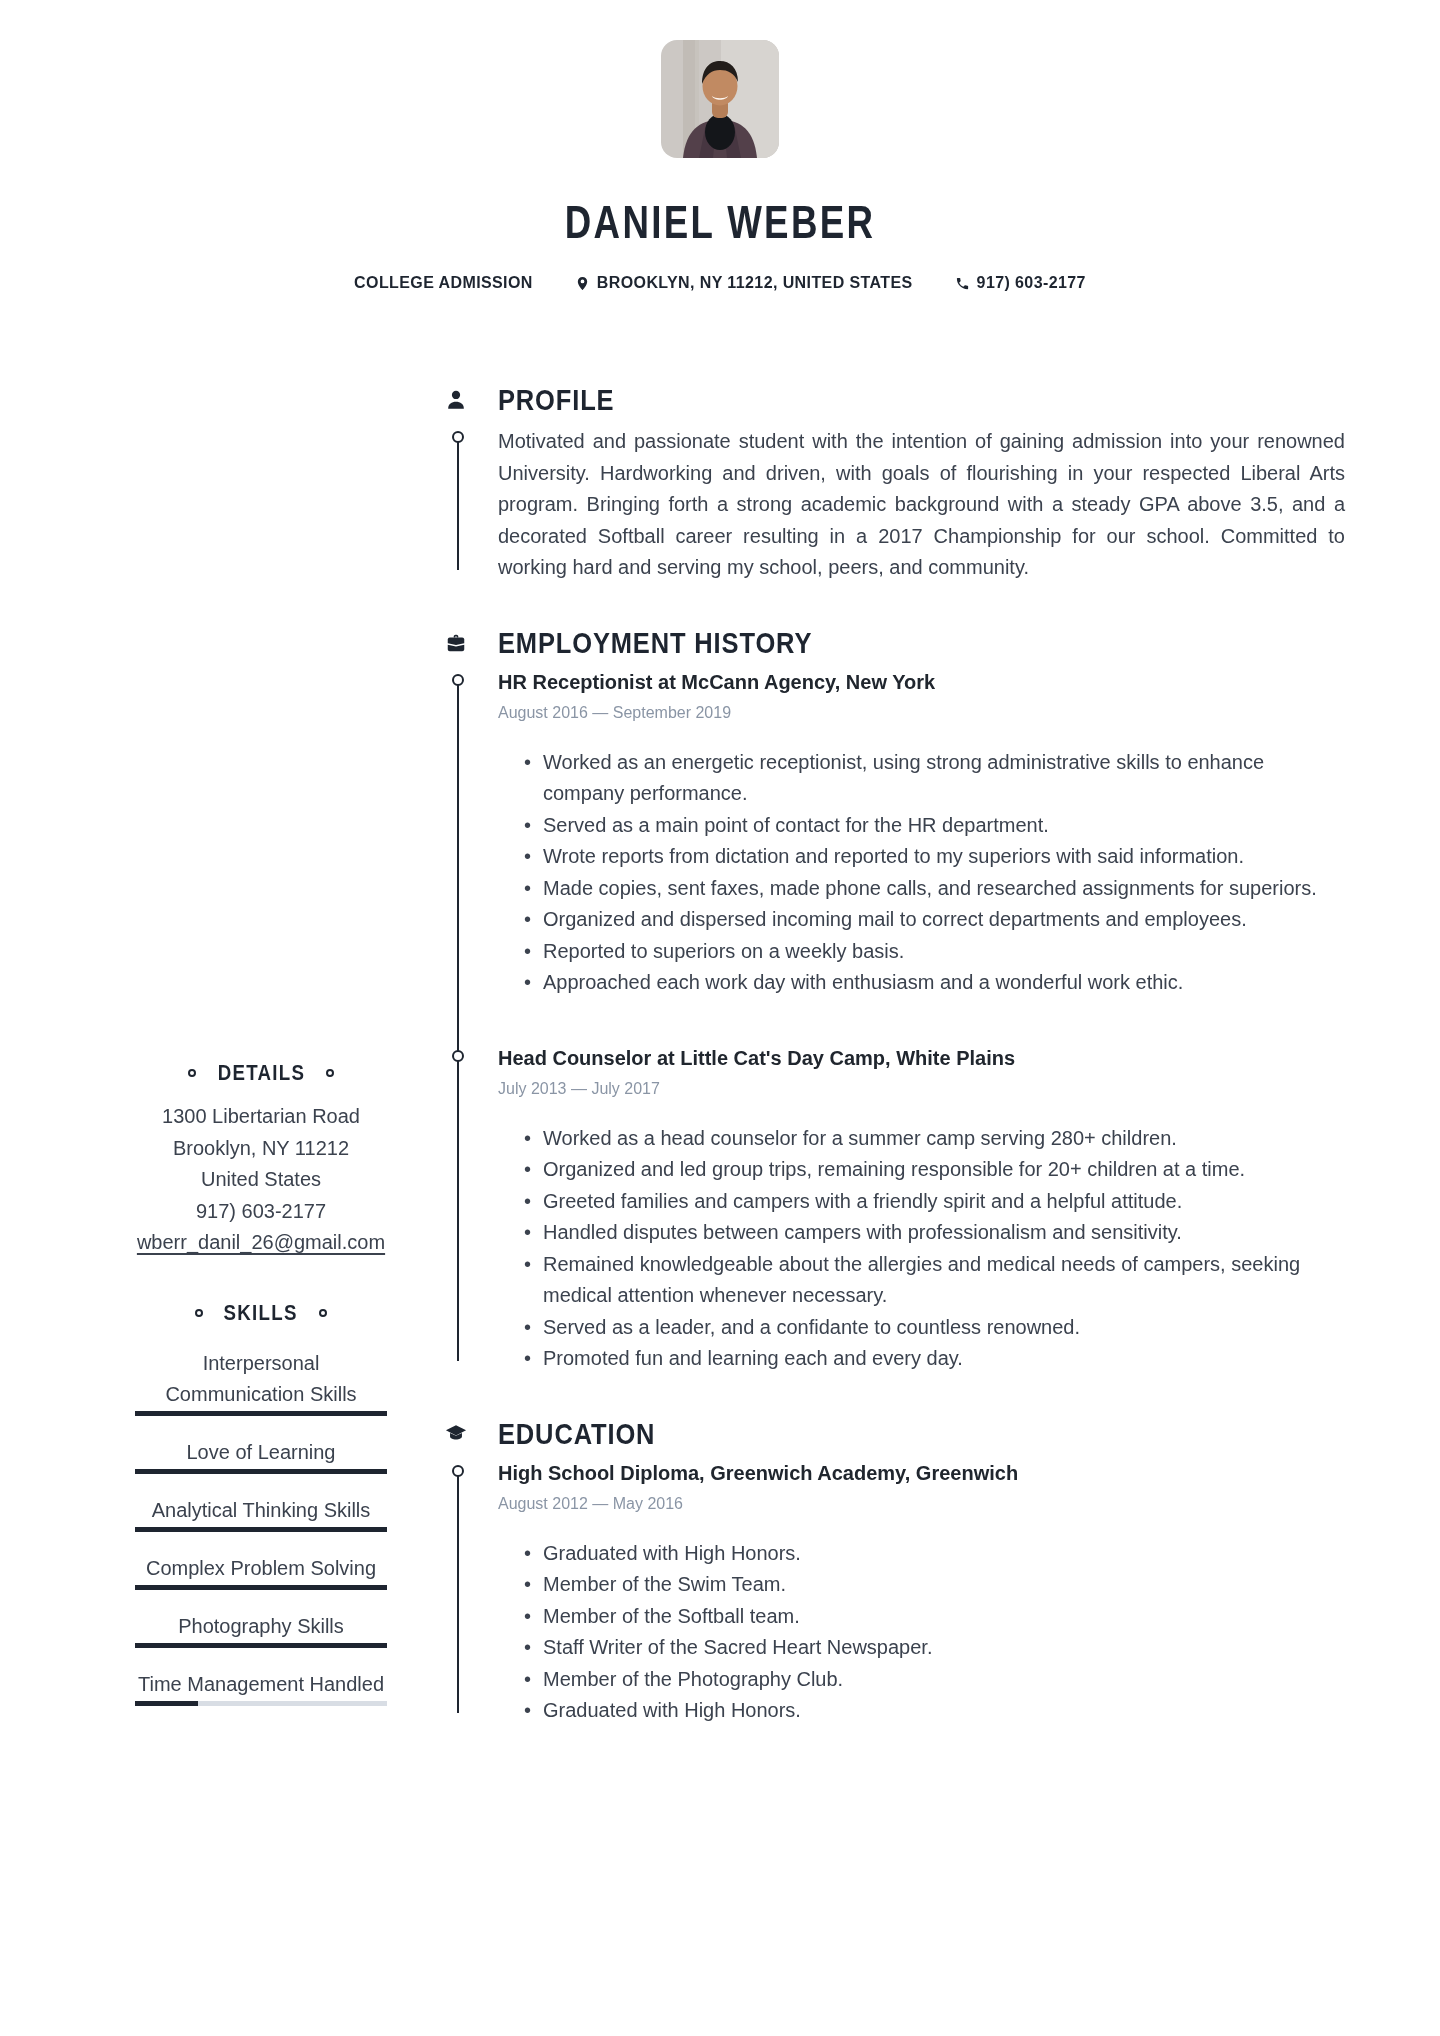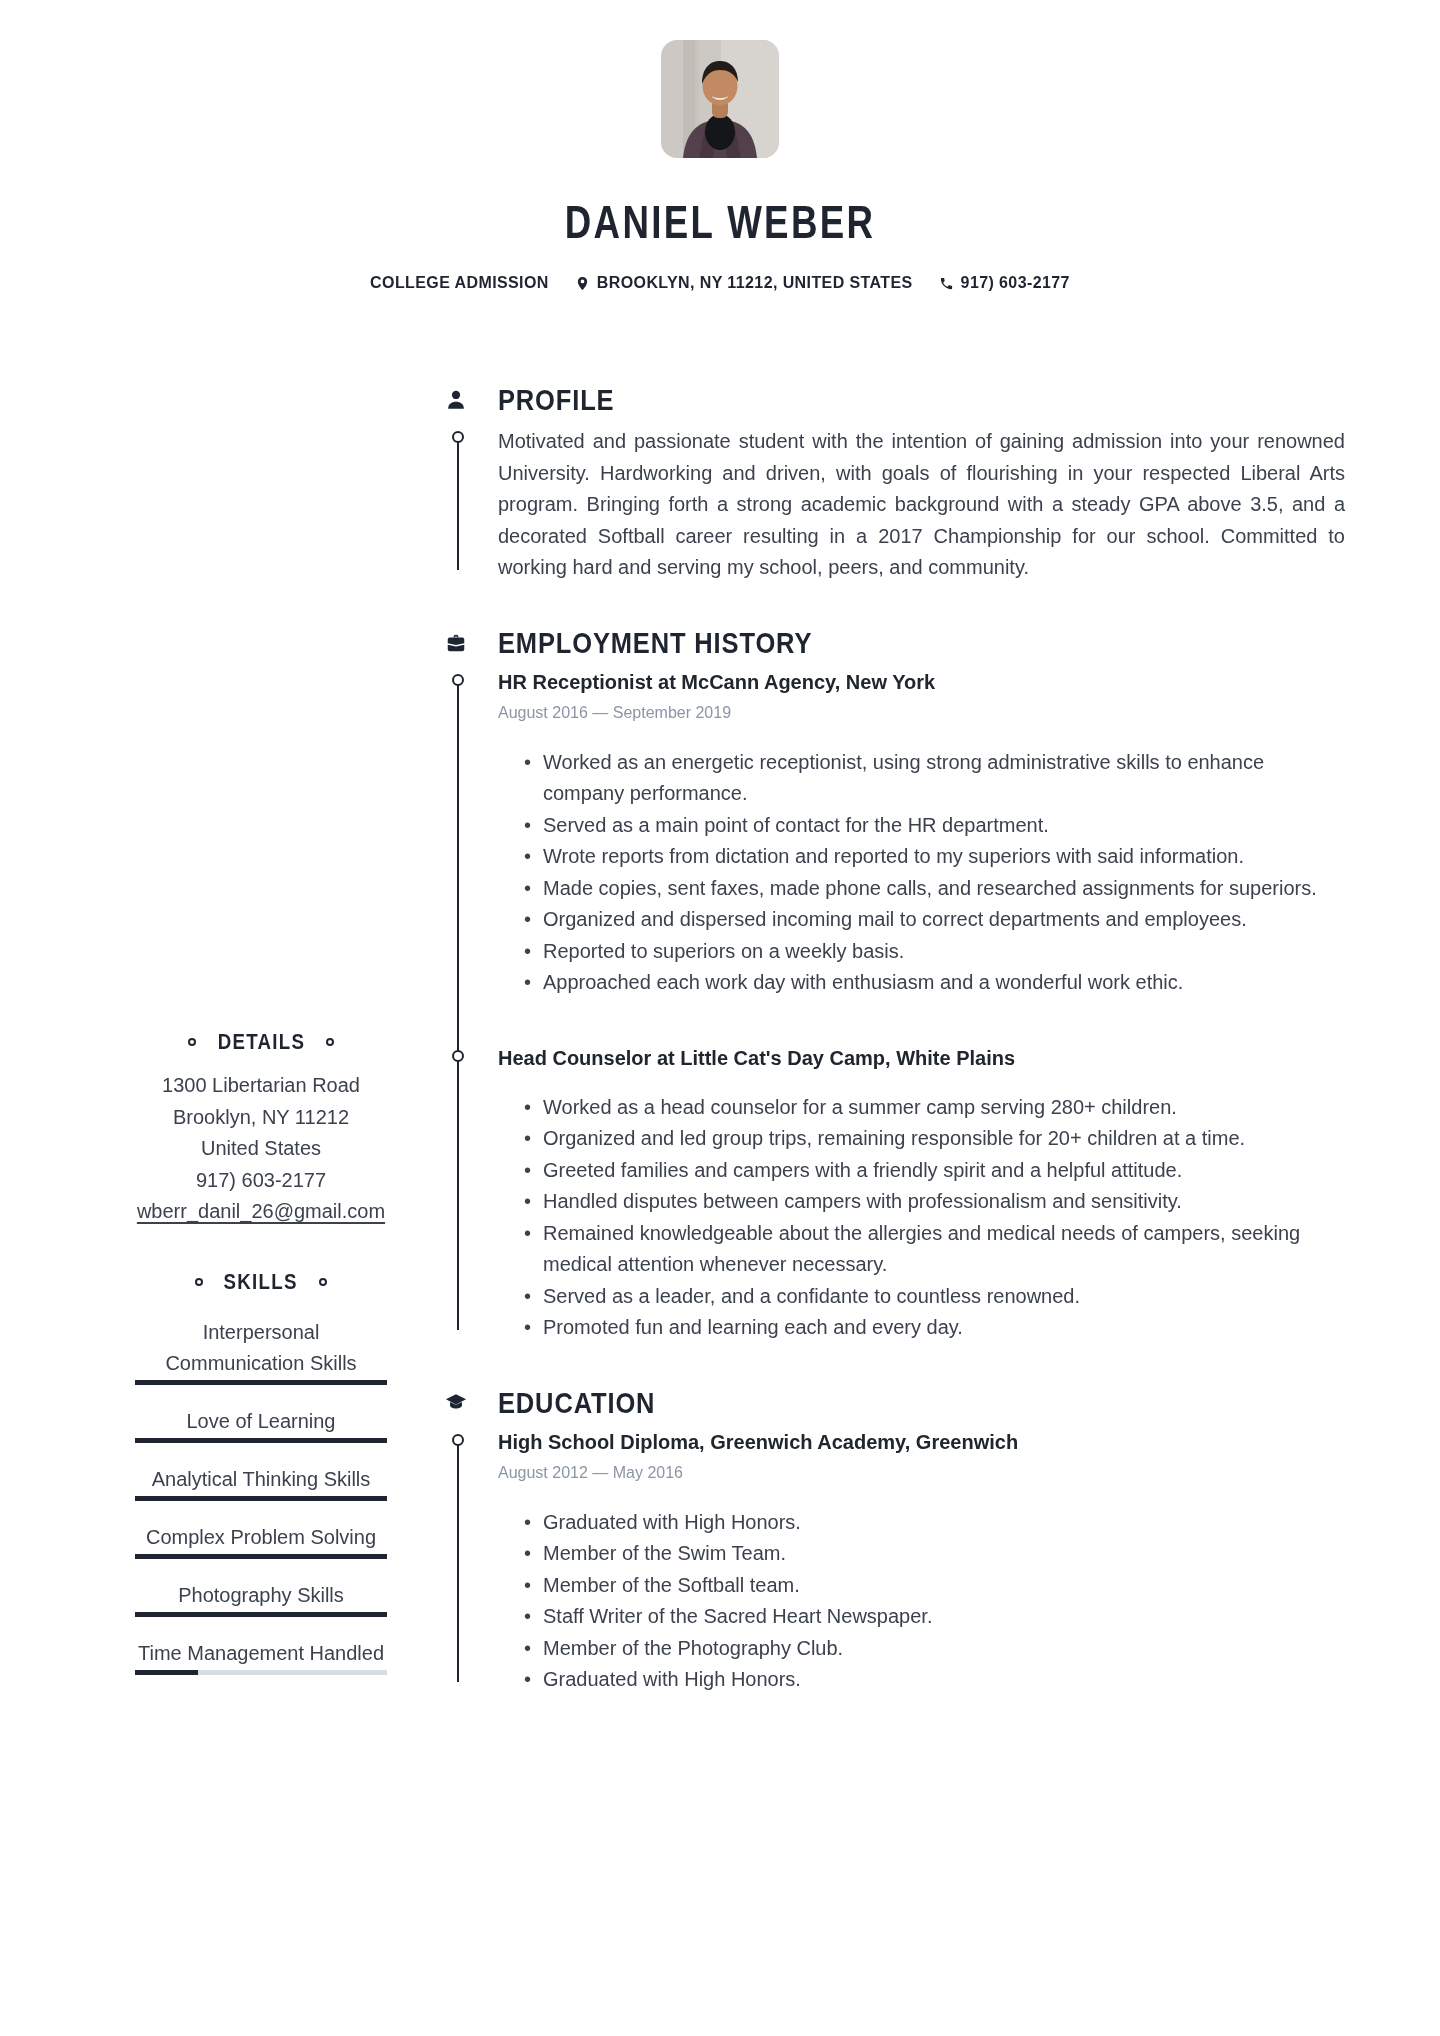--- a/index.html
+++ b/index.html
@@ -14,21 +14,21 @@
     width:1440px;height:2036px;background:var(--paper);
     font-family:"Liberation Sans","DejaVu Sans",sans-serif;
     color:var(--text);position:relative;overflow:hidden;
   }
   
   .top{padding-top:40px;text-align:center;}
   .avatar{width:118px;height:118px;margin:0 auto;border-radius:16px;overflow:hidden;}
   .avatar svg{display:block;}
   .name{margin:36px 0 0 0;line-height:56px;font-size:47px;font-weight:700;color:var(--ink);}
   .cond-name{display:inline-block;transform:scaleX(.78);transform-origin:center;letter-spacing:3px;white-space:nowrap;}
-  .contact-row{margin-top:22px;display:flex;justify-content:center;align-items:center;gap:26px;
+  .contact-row{margin-top:22px;display:flex;justify-content:center;align-items:center;gap:42px;
     font-size:16px;font-weight:700;color:var(--ink);letter-spacing:.4px;line-height:22px;}
   .c-item{display:flex;align-items:center;gap:7px;white-space:nowrap;}
   .c-item svg{flex:0 0 auto;}
   
   .columns{display:flex;padding:0 95px;margin-top:92px;align-items:flex-end;}
   
   .sidebar{width:252px;padding-left:40px;flex:0 0 auto;text-align:center;}
   .s-head{display:flex;justify-content:center;align-items:center;gap:14px;
     font-size:22px;font-weight:700;color:var(--ink);line-height:26px;}
   .s-head .cond{display:inline-block;transform:scaleX(.85);transform-origin:center;letter-spacing:1.5px;white-space:nowrap;}
@@ -204,20 +204,21 @@
                 <li>Served as a main point of contact for the HR department.</li>
                 <li>Wrote reports from dictation and reported to my superiors with said information.</li>
                 <li>Made copies, sent faxes, made phone calls, and researched assignments for superiors.</li>
                 <li>Organized and dispersed incoming mail to correct departments and employees.</li>
                 <li>Reported to superiors on a weekly basis.</li>
                 <li>Approached each work day with enthusiasm and a wonderful work ethic.</li>
               </ul>
             </article>
             <article class="entry">
               <h3 class="entry-title">Head Counselor at Little Cat's Day Camp, White Plains</h3>
+              <div class="entry-dates">July 2013 — July 2017</div>
               <ul class="bullets">
                 <li>Worked as a head counselor for a summer camp serving 280+ children.</li>
                 <li>Organized and led group trips, remaining responsible for 20+ children at a time.</li>
                 <li>Greeted families and campers with a friendly spirit and a helpful attitude.</li>
                 <li>Handled disputes between campers with professionalism and sensitivity.</li>
                 <li>Remained knowledgeable about the allergies and medical needs of campers, seeking medical attention whenever necessary.</li>
                 <li>Served as a leader, and a confidante to countless renowned.</li>
                 <li>Promoted fun and learning each and every day.</li>
               </ul>
             </article>

